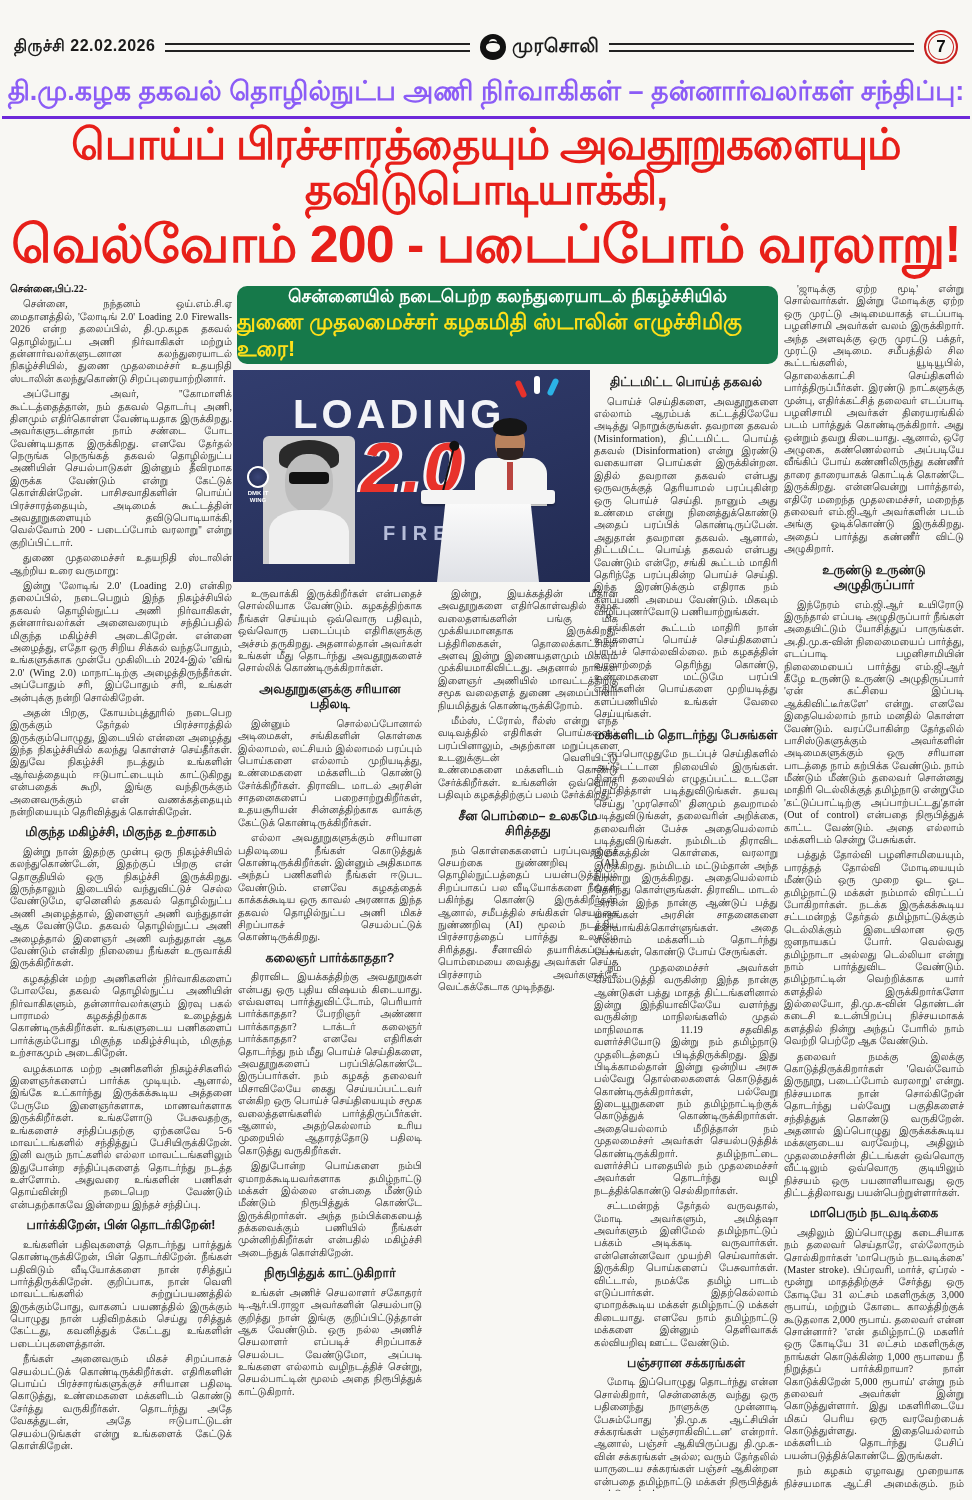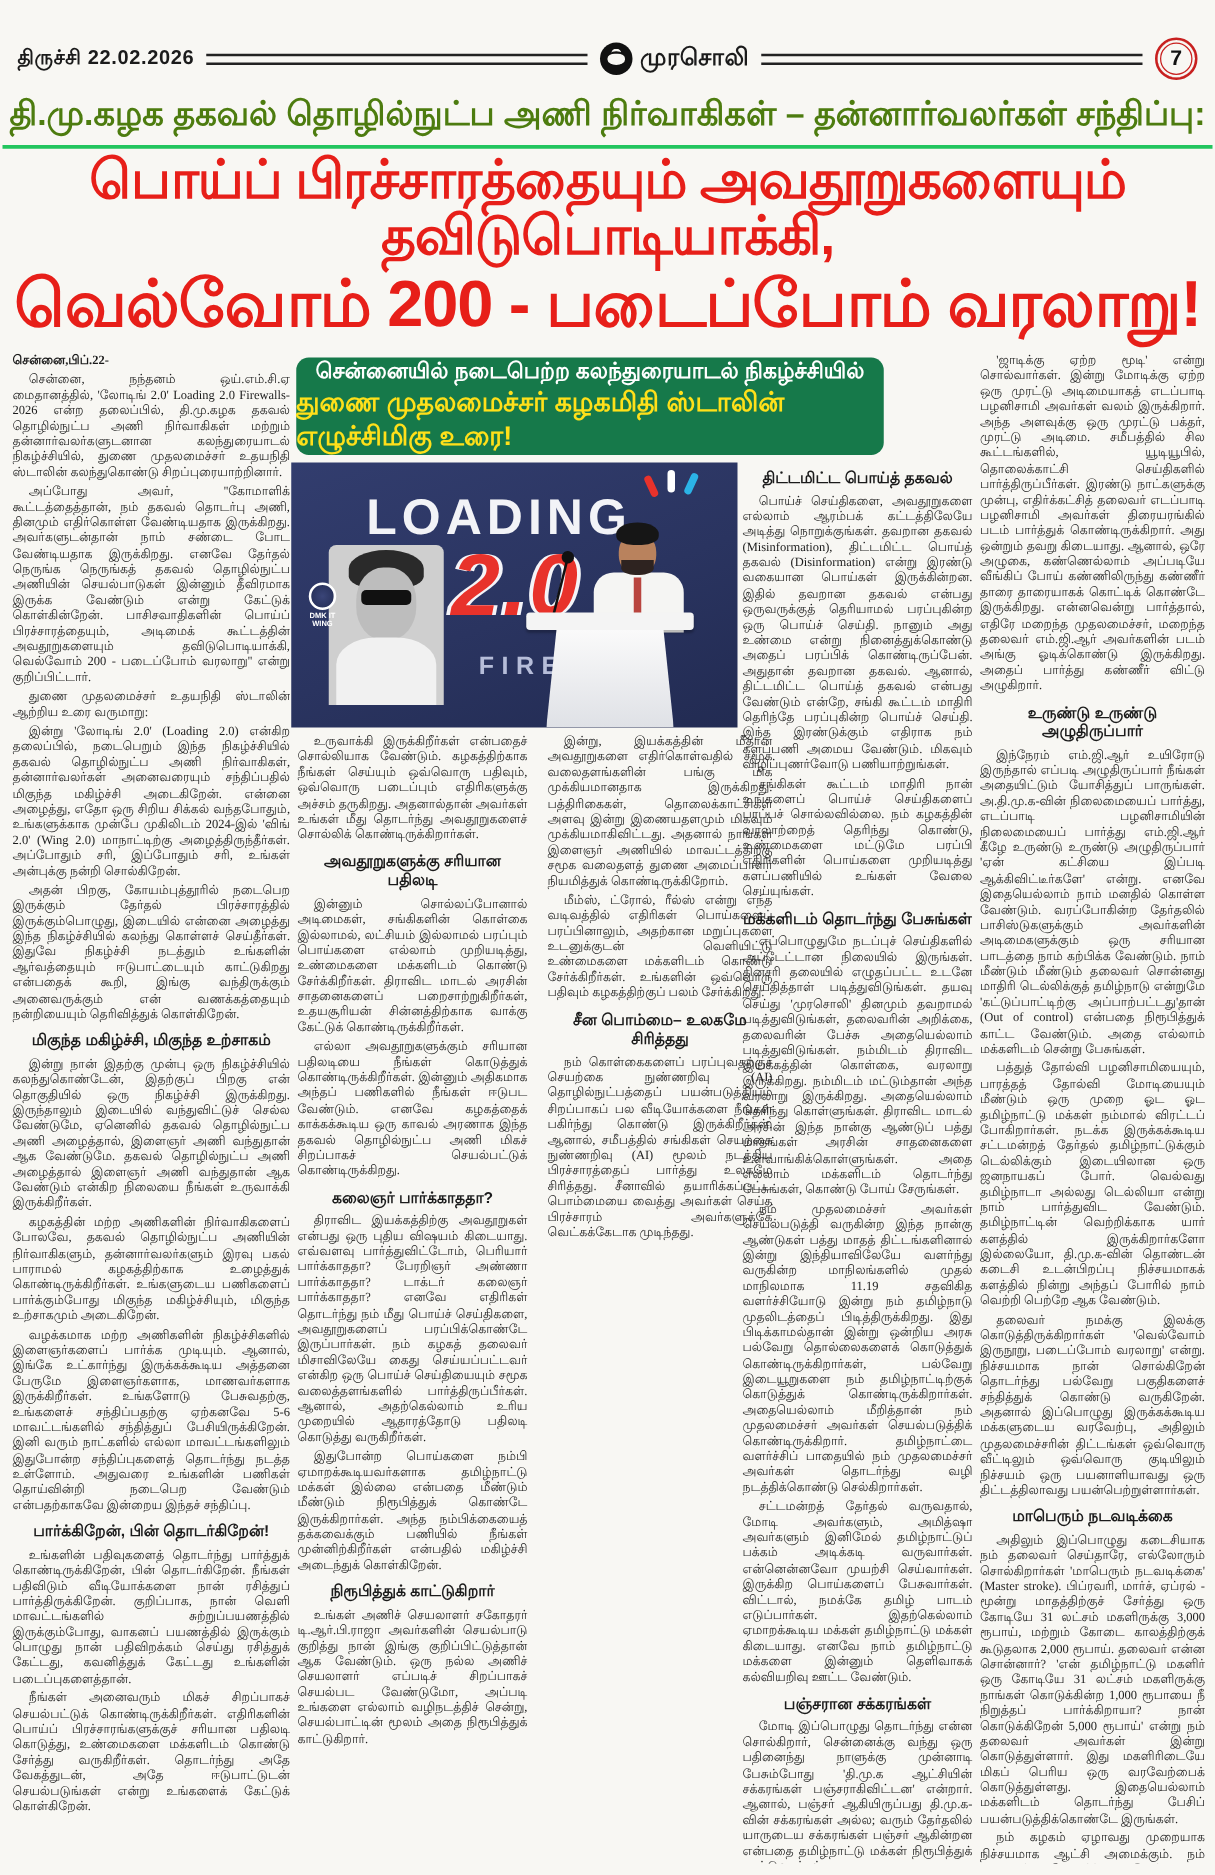--- a/index.html
+++ b/index.html
@@ -12,27 +12,27 @@
   .hdr .rule{flex:1;height:5px;border-top:2px solid #222;border-bottom:2px solid #222;margin:0 10px;}
   .hdr .masthead{display:flex;align-items:center;gap:6px;}
   .hdr .masthead .name{font-family:"Liberation Sans",sans-serif;font-weight:bold;font-size:19px;letter-spacing:.5px;}
   .bull{width:26px;height:26px;border-radius:50%;background:#111;position:relative;flex:0 0 auto;}
   .bull:before{content:"";position:absolute;left:6px;top:9px;width:14px;height:9px;background:#f8f7f3;border-radius:50% 50% 60% 60%;}
   .bull:after{content:"";position:absolute;left:9px;top:5px;width:8px;height:5px;border-top:2px solid #f8f7f3;border-radius:50%;}
   .pageno{width:30px;height:30px;border-radius:50%;border:2px solid #c8201f;box-shadow:inset 0 0 0 2px #f8f7f3, inset 0 0 0 3px #c8201f;display:flex;align-items:center;justify-content:center;font-family:"Liberation Sans",sans-serif;font-weight:bold;font-size:17px;color:#111;flex:0 0 auto;}
 
   
   .kicker{position:absolute;left:0;right:0;top:76px;text-align:center;}
-  .kicker span{display:inline-block;font-family:"Liberation Sans",sans-serif;font-weight:bold;font-size:27px;color:#4d7c0f;border-bottom:3px solid #22c55e;padding:0 6px 6px;}
+  .kicker span{display:inline-block;font-family:"Liberation Sans",sans-serif;font-weight:bold;font-size:27px;color:#8b5cf6;border-bottom:3px solid #6d28d9;padding:0 6px 6px;}
   .mainhead{position:absolute;left:0;right:0;top:122px;text-align:center;font-family:"Liberation Sans",sans-serif;font-weight:bold;line-height:1.04;}
   .mainhead .l1{font-size:43px;color:#e71f19;letter-spacing:-1px;}
   .mainhead .l2{font-size:52px;color:#e71f19;letter-spacing:-1px;margin-top:6px;}
 
   
-  .strap{position:absolute;left:237px;top:286px;width:470px;height:78px;background:#16794a;border-radius:10px;display:flex;flex-direction:column;align-items:center;justify-content:center;gap:2px;}
+  .strap{position:absolute;left:237px;top:286px;width:541px;height:78px;background:#16794a;border-radius:10px;display:flex;flex-direction:column;align-items:center;justify-content:center;gap:2px;}
   .strap .s1{color:#fff;font-family:"Liberation Sans",sans-serif;font-weight:bold;font-size:17.5px;}
   .strap .s2{color:#ffe01a;font-family:"Liberation Sans",sans-serif;font-weight:bold;font-size:21.5px;}
 
   
   .photo{position:absolute;left:233px;top:370px;width:357px;height:212px;background:linear-gradient(160deg,#323d6e 0%,#2a3460 55%,#222b52 100%);overflow:hidden;}
   .ph-loading{position:absolute;left:60px;top:22px;color:#f2f3f7;font-family:"Liberation Sans",sans-serif;font-weight:bold;font-size:40px;letter-spacing:4px;}
   .sparks{position:absolute;right:34px;top:8px;width:46px;height:34px;}
   .sparks i{position:absolute;width:6px;height:18px;border-radius:3px;display:block;}
   .sparks i:nth-child(1){background:#2bb3e6;transform:rotate(25deg);right:0;top:0;}
   .sparks i:nth-child(2){background:#fff;transform:rotate(0deg);right:16px;top:-2px;}

